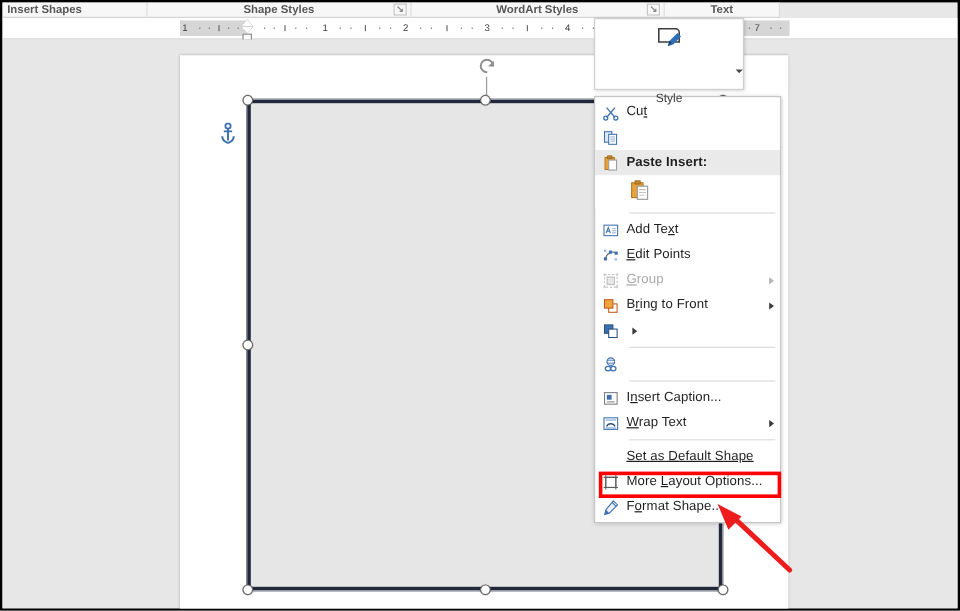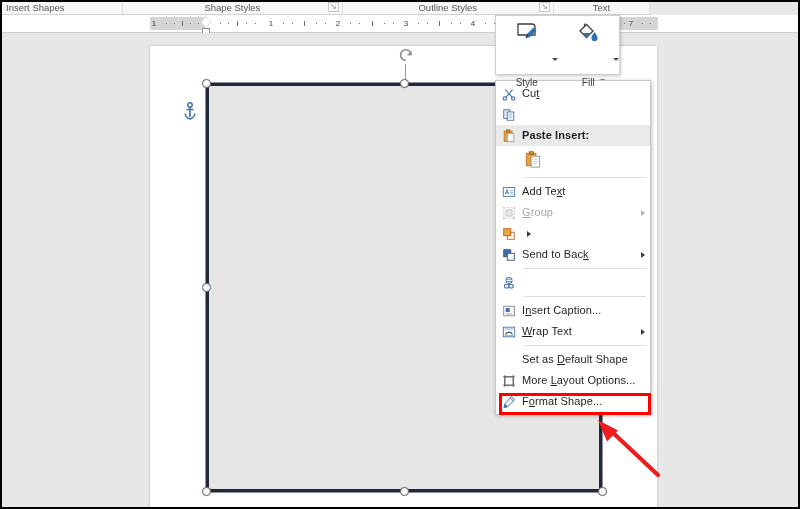--- a/index.html
+++ b/index.html
@@ -17,24 +17,25 @@
     overflow: hidden;
   }
 
   
   .ribbon-strip {
     position: absolute; left: 0; top: 0;
     width: 648px; height: 13px;
     background: #f7f7f7;
     border-bottom: 1px solid #d3d3d3;
     display: flex;
-    align-items: flex-end;
+    align-items: flex-start;
     font-size: 9.5px;
     color: #575757;
     overflow: hidden;
+    font-weight: bold;
   }
   .rgroup {
     position: relative;
     height: 13px;
     display: flex;
     align-items: flex-start;
     justify-content: center;
     border-right: 1px solid #dcdcdc;
     line-height: 11px;
     padding-top: 1px;
@@ -229,21 +230,21 @@
     width: 0; height: 0;
     border-top: 3.5px solid transparent;
     border-bottom: 3.5px solid transparent;
     border-left: 4px solid #3a3a3a;
     display: block;
   }
   .mi.disabled .lbl { color: #a8a8a8; }
   .mi.disabled .arrow i { border-left-color: #b4b4b4; }
   .mi.header { background: #eaeaea; }
   .mi.header .lbl { font-weight: bold; }
-  .mi.noicon .lbl { padding-left: 0; }
+  .mi.noicon .lbl { padding-left: 0; text-decoration: underline; }
   .mi-sep {
     height: 1px; background: #dcdcdc;
     margin: 3px 4px 3px 28px;
   }
   .paste-row {
     height: 28px;
     display: flex; align-items: center;
     padding-left: 28px;
     background: #ffffff;
   }
@@ -273,21 +274,21 @@
 
   <div class="ribbon-strip">
     <div class="rgroup g-insert">
       <span class="rlabel">Insert Shapes</span>
     </div>
     <div class="rgroup g-shape">
       <span class="rlabel">Shape Styles</span>
       <span class="dlg">↘</span>
     </div>
     <div class="rgroup g-wordart">
-      <span class="rlabel">Outline Styles</span>
+      <span class="rlabel">WordArt Styles</span>
       <span class="dlg">↘</span>
     </div>
     <div class="rgroup g-text">
       <span class="rlabel">Text</span>
     </div>
   </div>
 
   <div class="ruler-wrap">
     <div class="ruler-track">
       <div class="ruler-margin" style="left:0px; width:56px;"></div>
@@ -380,32 +381,20 @@
       <div class="mt-glyph">
         <svg viewBox="0 0 24 22" width="24" height="22" aria-hidden="true">
           <path d="M3 2 H17 A3 3 0 0 1 20 5 V13 H3 Z" fill="none" stroke="#3d3d3d" stroke-width="1.3"></path>
           <path d="M18.5 5.5 L12 12 L10.5 16.5 L15 15 L21.5 8.5 Z" fill="#2f6fb5"></path>
           <path d="M10.5 16.5 L12 12 L13.6 13.6 Z" fill="#1a3c64"></path>
         </svg>
       </div>
       <span class="mt-caret"></span>
       <span class="mt-label">Style</span>
     </div>
-    <div class="mt-item">
-      <div class="mt-glyph">
-        <svg viewBox="0 0 24 22" width="24" height="22" aria-hidden="true">
-          <path d="M4 9 L10.5 2.5 L17 9 L10.5 15.5 Z" fill="none" stroke="#3d3d3d" stroke-width="1.3"></path>
-          <path d="M6 11 L10.5 15.5 L15 11 Z" fill="#2f6fb5"></path>
-          <line x1="8.5" y1="4.8" x2="8.5" y2="1.5" stroke="#3d3d3d" stroke-width="1.2"></line>
-          <path d="M18.5 10 C20.6 13 21.6 14.6 21.6 16 A3.1 3.1 0 0 1 15.4 16 C15.4 14.6 16.4 13 18.5 10 Z" fill="#2f6fb5"></path>
-        </svg>
-      </div>
-      <span class="mt-caret"></span>
-      <span class="mt-label">Fill</span>
-    </div>
   </div>
 
   <div class="ctx-menu">
 
     <div class="mi">
       <span class="ic">
         <svg viewBox="0 0 16 16" width="14" height="14" aria-hidden="true">
           <line x1="4" y1="3" x2="12" y2="12.5" stroke="#3f6fae" stroke-width="1.2"></line>
           <line x1="12" y1="3" x2="4" y2="12.5" stroke="#3f6fae" stroke-width="1.2"></line>
           <circle cx="3.2" cy="13" r="1.9" fill="none" stroke="#3f6fae" stroke-width="1.2"></circle>
@@ -463,20 +452,34 @@
           <path d="M3.6 10.5 L5.6 5.2 L7.6 10.5 M4.3 8.9 H6.9" fill="none" stroke="#3f6fae" stroke-width="1"></path>
           <line x1="9.3" y1="6.4" x2="12.8" y2="6.4" stroke="#8aa8cb" stroke-width="0.9"></line>
           <line x1="9.3" y1="8.4" x2="12.8" y2="8.4" stroke="#8aa8cb" stroke-width="0.9"></line>
           <line x1="9.3" y1="10.3" x2="12.8" y2="10.3" stroke="#8aa8cb" stroke-width="0.9"></line>
         </svg>
       </span>
       <span class="lbl">Add Te<span class="u">x</span>t</span>
       <span class="arrow"></span>
     </div>
 
+    <div class="mi">
+      <span class="ic">
+        <svg viewBox="0 0 16 16" width="14" height="14" aria-hidden="true">
+          <path d="M3 11 C4 5 10 3.5 13 5.5" fill="none" stroke="#5b5b5b" stroke-width="1"></path>
+          <rect x="1.4" y="9.6" width="3" height="3" fill="#3f6fae"></rect>
+          <rect x="6.2" y="3.2" width="3" height="3" fill="#3f6fae"></rect>
+          <rect x="11.6" y="4.2" width="3" height="3" fill="#3f6fae"></rect>
+          <rect x="1.4" y="2.2" width="2.4" height="2.4" fill="#9fc0e2"></rect>
+          <rect x="11.6" y="10.4" width="2.4" height="2.4" fill="#9fc0e2"></rect>
+        </svg>
+      </span>
+      <span class="lbl"><span class="u">E</span>dit Points</span>
+      <span class="arrow"></span>
+    </div>
 
     <div class="mi disabled">
       <span class="ic">
         <svg viewBox="0 0 16 16" width="14" height="14" aria-hidden="true">
           <rect x="2" y="2" width="12" height="12" fill="none" stroke="#c0c0c0" stroke-width="1" stroke-dasharray="2 1.6"></rect>
           <rect x="4.5" y="4.5" width="7" height="7" fill="#e8e8e8" stroke="#bdbdbd" stroke-width="1"></rect>
           <rect x="1" y="1" width="2.2" height="2.2" fill="#cfcfcf"></rect>
           <rect x="12.8" y="1" width="2.2" height="2.2" fill="#cfcfcf"></rect>
           <rect x="1" y="12.8" width="2.2" height="2.2" fill="#cfcfcf"></rect>
           <rect x="12.8" y="12.8" width="2.2" height="2.2" fill="#cfcfcf"></rect>
@@ -488,33 +491,33 @@
         </span>
     </div>
 
     <div class="mi">
       <span class="ic">
         <svg viewBox="0 0 16 16" width="14" height="14" aria-hidden="true">
           <rect x="6" y="6" width="8" height="8" fill="none" stroke="#c05a1e" stroke-width="1"></rect>
           <rect x="2" y="2" width="8" height="8" fill="#f0a63c" stroke="#c05a1e" stroke-width="1"></rect>
         </svg>
       </span>
+      <span class="lbl">B<span class="u">r</span>ing to Front</span>
       <span class="arrow">
           <i></i>
         </span>
     </div>
 
     <div class="mi">
       <span class="ic">
         <svg viewBox="0 0 16 16" width="14" height="14" aria-hidden="true">
           <rect x="2" y="2" width="8" height="8" fill="#3f6fae" stroke="#26507f" stroke-width="1"></rect>
           <rect x="6" y="6" width="8" height="8" fill="#ffffff" stroke="#26507f" stroke-width="1"></rect>
         </svg>
       </span>
-      <span class="lbl">Send to Bac<span class="u">k</span></span>
       <span class="arrow">
           <i></i>
         </span>
     </div>
 
     <div class="mi-sep"></div>
 
     <div class="mi">
       <span class="ic">
         <svg viewBox="0 0 16 16" width="14" height="14" aria-hidden="true">

